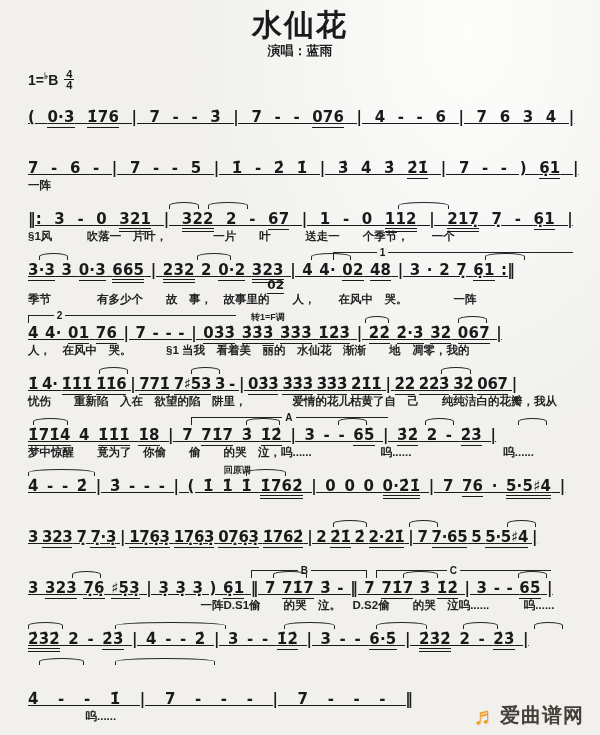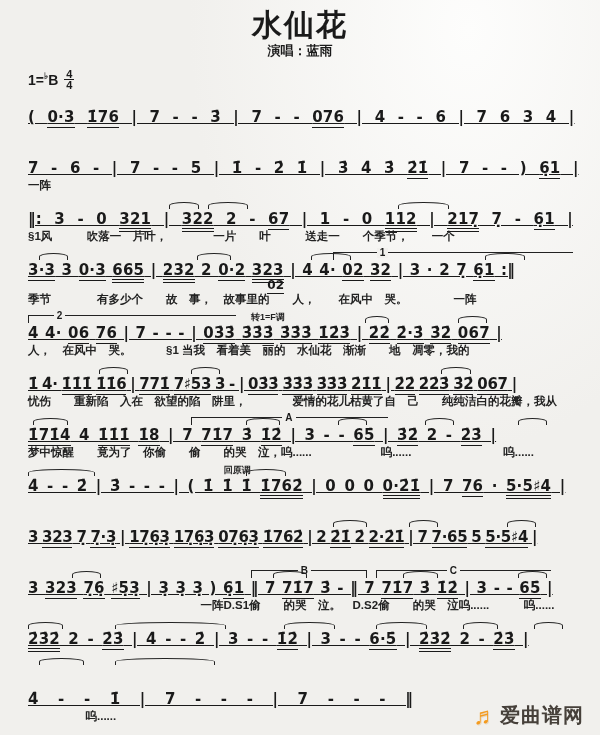--- a/index.html
+++ b/index.html
@@ -79,35 +79,35 @@
   <section class="system">
     <div class="annrow">
       <span class="volta" style="left:56%;width:44%">
         <b class="vlabel" style="left:18%">1</b>
       </span>
       <i class="arc" style="left:2%;width:5%"></i>
       <i class="arc" style="left:31%;width:6%"></i>
       <i class="arc" style="left:52%;width:7%"></i>
       <i class="arc" style="left:84%;width:7%"></i>
     </div>
-    <div class="music dense"><span class="u1">3·3</span> 3 <span class="u1">0·3</span> <span class="u2">665</span> | <span class="u2">232</span> 2 <span class="u1">0·2</span> <span class="u2">323</span> | 4 4· <span class="u1">02</span> <span class="u1">32</span> | 3 · 2 7̣ <span class="u1">6̣1</span> :‖</div>
+    <div class="music dense"><span class="u1">3·3</span> 3 <span class="u1">0·3</span> <span class="u2">665</span> | <span class="u2">232</span> 2 <span class="u1">0·2</span> <span class="u2">323</span> | 4 4· <span class="u1">02</span> <span class="u1">48</span> | 3 · 2 7̣ <span class="u1">6̣1</span> :‖</div>
     <span class="altnote"><span class="u1">02</span></span>
     <div class="lyrics lyr-pad">季节　　　　有多少个　　故　事，　故事里的　　人，　　在风中　哭。　　　　一阵</div>
   </section>
 
   <section class="system">
     <div class="annrow">
       <span class="volta" style="left:0;width:38%">
         <b class="vlabel" style="left:12%">2</b>
       </span>
       <span class="anntext" style="left:41%">转1=F调</span>
       <i class="arc" style="left:62%;width:4%"></i>
       <i class="arc" style="left:79%;width:5%"></i>
     </div>
-    <div class="music dense">4 4· <span class="u1">06</span> <span class="u1">76</span> | 7 - - - | <span class="u1">03̇3̇</span> <span class="u1">3̇3̇3̇</span> <span class="u1">3̇3̇3̇</span> <span class="u1">1̇2̇3̇</span> | <span class="u1">2̇2̇</span> <span class="u1">2̇·3̇</span> <span class="u1">3̇2̇</span> <span class="u1">067</span> |</div>
+    <div class="music dense">4 4· <span class="u1">01</span> <span class="u1">76</span> | 7 - - - | <span class="u1">03̇3̇</span> <span class="u1">3̇3̇3̇</span> <span class="u1">3̇3̇3̇</span> <span class="u1">1̇2̇3̇</span> | <span class="u1">2̇2̇</span> <span class="u1">2̇·3̇</span> <span class="u1">3̇2̇</span> <span class="u1">067</span> |</div>
     <div class="lyrics">人，　在风中　哭。　　　§1 当我　看着美　丽的　水仙花　渐渐　　地　凋零，我的</div>
   </section>
 
   <section class="system">
     <div class="annrow">
       <i class="arc" style="left:13%;width:5%"></i>
       <i class="arc" style="left:30%;width:5%"></i>
       <i class="arc" style="left:76%;width:5%"></i>
     </div>
     <div class="music tight">1̇ 4̇· <span class="u1">1̇1̇1̇</span> <span class="u1">1̇1̇6</span> | <span class="u1">771̇</span> <span class="u1">7♯53</span> 3 - | <span class="u1">03̇3̇</span> <span class="u1">3̇3̇3̇</span> <span class="u1">3̇3̇3̇</span> <span class="u1">2̇1̇1̇</span> | <span class="u1">2̇2̇</span> <span class="u1">2̇2̇3̇</span> <span class="u1">3̇2̇</span> <span class="u1">067</span> |</div>

